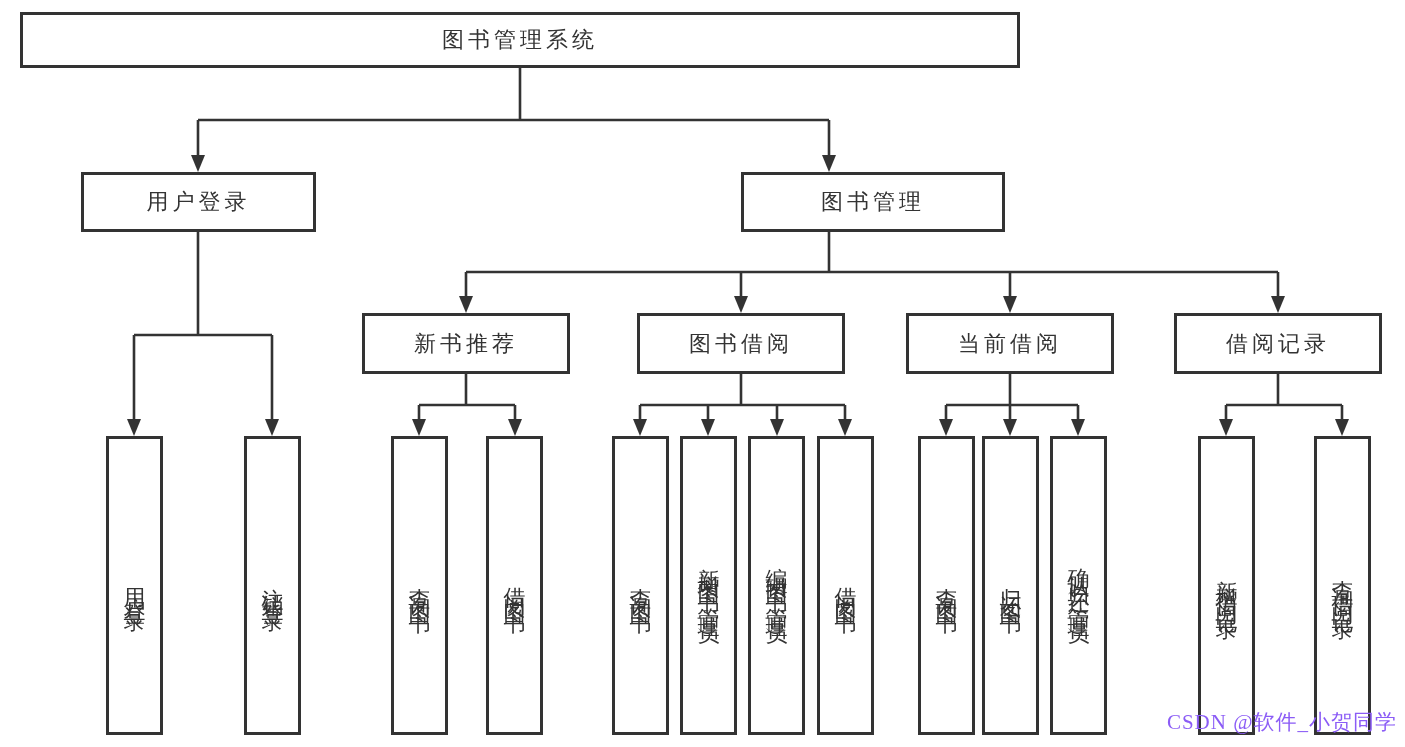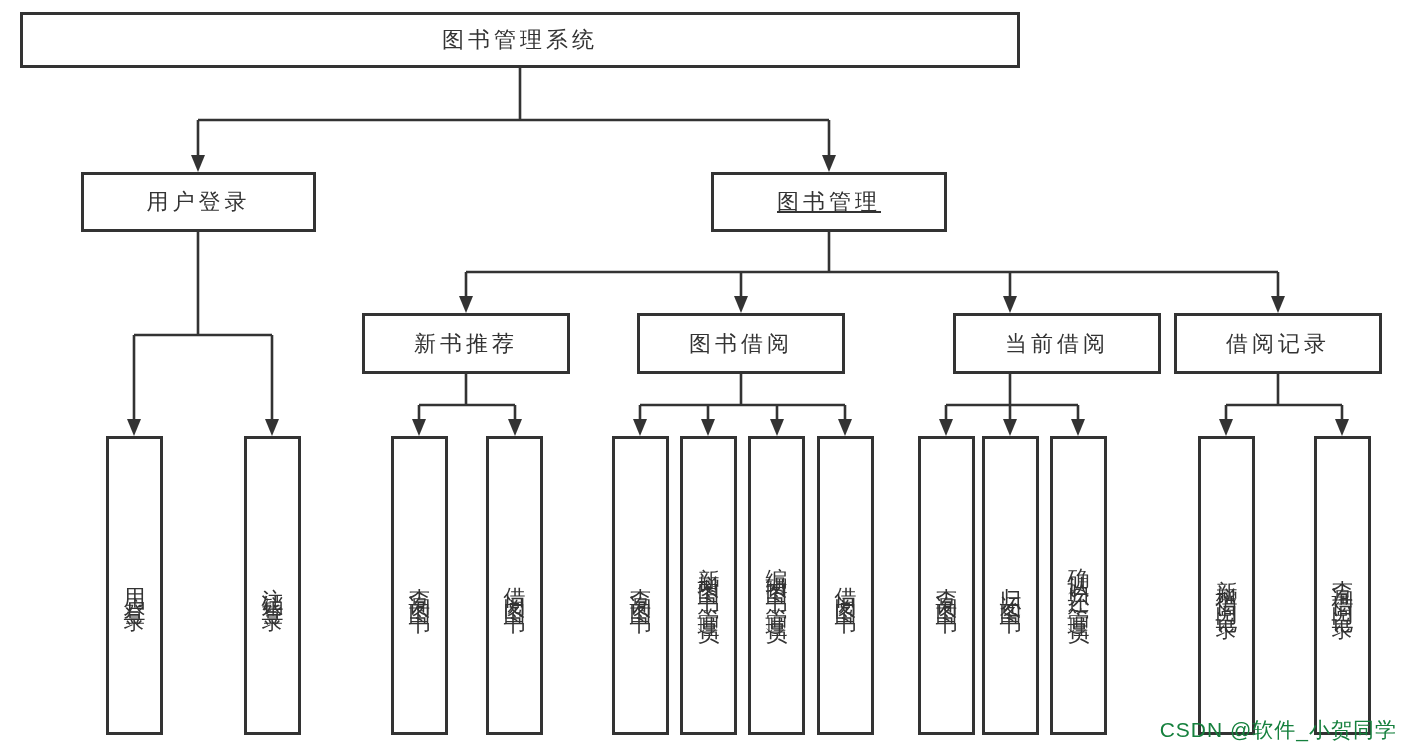--- a/index.html
+++ b/index.html
@@ -14,22 +14,22 @@
   .node {
     position:absolute; background:#fff; border:3px solid #333333; color:#333333;
     display:grid; place-items:center; line-height:1.15;
   }
   .node.h { font-size:22px; letter-spacing:4px; white-space:nowrap; }
   .node.v {
     font-size:22px; letter-spacing:8px; line-height:1;
     writing-mode:vertical-rl;
   }
   .watermark {
-    position:absolute; right:8px; bottom:3px;
-    font-size:21px; color:#15803d; letter-spacing:1px; white-space:nowrap;
+    position:absolute; right:8px; bottom:11px;
+    font-size:21px; color:#8b5cf6; letter-spacing:1px; white-space:nowrap;font-family:Liberation Serif, serif;
   }
 </style>
 </head>
 <body>
 
 <div class="canvas">
 
   <svg class="connectors" width="1405" height="747" viewBox="0 0 1405 747">
     <g stroke="#333333" stroke-width="2.6" fill="none">
       <path d="M520 68 V120 M198 120 H829 M198 120 V157 M829 120 V157"></path>
@@ -59,25 +59,25 @@
       <polygon points="1003,419 1017,419 1010,436"></polygon>
       <polygon points="1071,419 1085,419 1078,436"></polygon>
       <polygon points="1219,419 1233,419 1226,436"></polygon>
       <polygon points="1335,419 1349,419 1342,436"></polygon>
     </g>
   </svg>
 
   <div class="node h" style="left:20px; top:12px; width:1000px; height:56px;">图书管理系统</div>
 
   <div class="node h" style="left:81px; top:172px; width:235px; height:60px;">用户登录</div>
-  <div class="node h" style="left:711px; top:172px; width:236px; height:60px;text-decoration:underline;">图书管理</div>
+  <div class="node h" style="left:741px; top:172px; width:264px; height:60px;">图书管理</div>
 
   <div class="node h" style="left:637px; top:313px; width:208px; height:61px;">图书借阅</div>
   <div class="node h" style="left:362px; top:313px; width:208px; height:61px;">新书推荐</div>
-  <div class="node h" style="left:906px; top:313px; width:208px; height:61px;margin-left:47px;">当前借阅</div>
+  <div class="node h" style="left:906px; top:313px; width:208px; height:61px;">当前借阅</div>
   <div class="node h" style="left:1174px; top:313px; width:208px; height:61px;">借阅记录</div>
 
   <div class="node v" style="left:106px; top:436px; width:57px; height:299px;">用户登录</div>
   <div class="node v" style="left:244px; top:436px; width:57px; height:299px;">注销登录</div>
 
   <div class="node v" style="left:391px; top:436px; width:57px; height:299px;">查询图书</div>
   <div class="node v" style="left:486px; top:436px; width:57px; height:299px;">借阅图书</div>
 
   <div class="node v" style="left:612px; top:436px; width:57px; height:299px;">查询图书</div>
   <div class="node v" style="left:680px; top:436px; width:57px; height:299px;">新增图书（管理员）</div>

